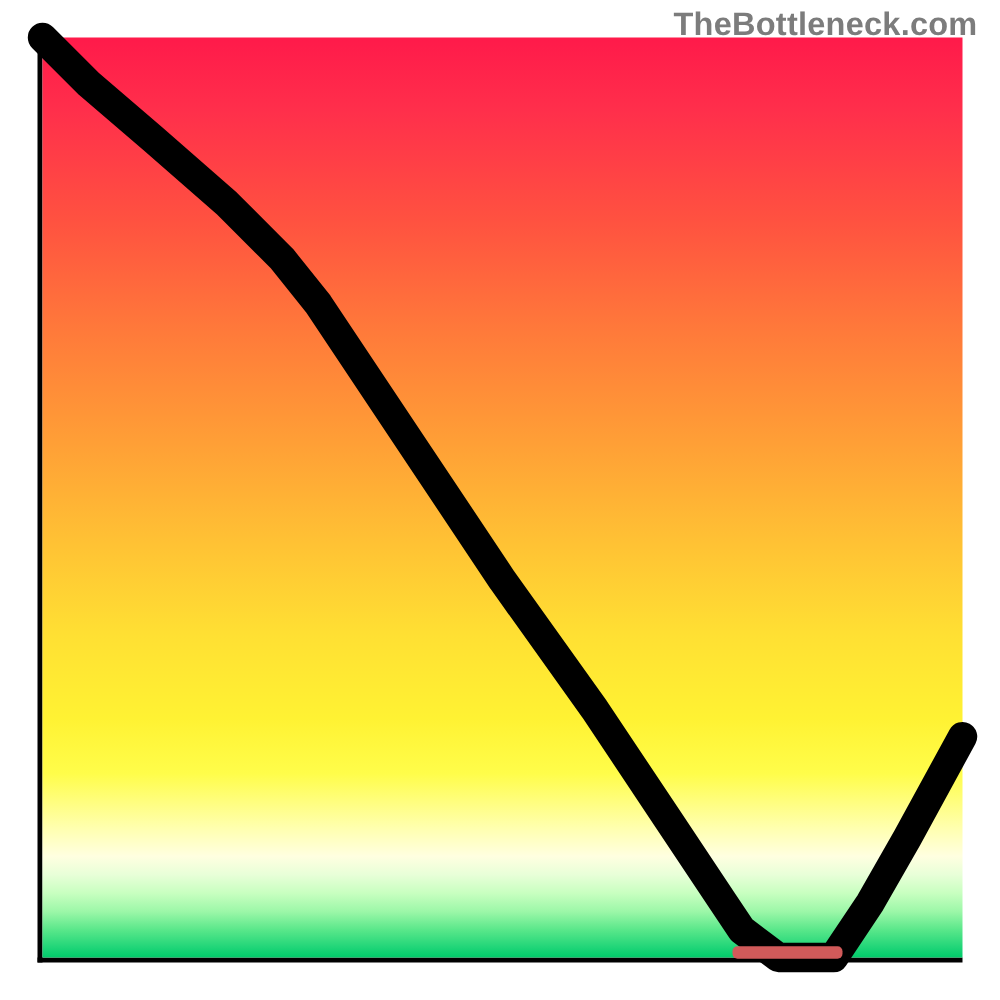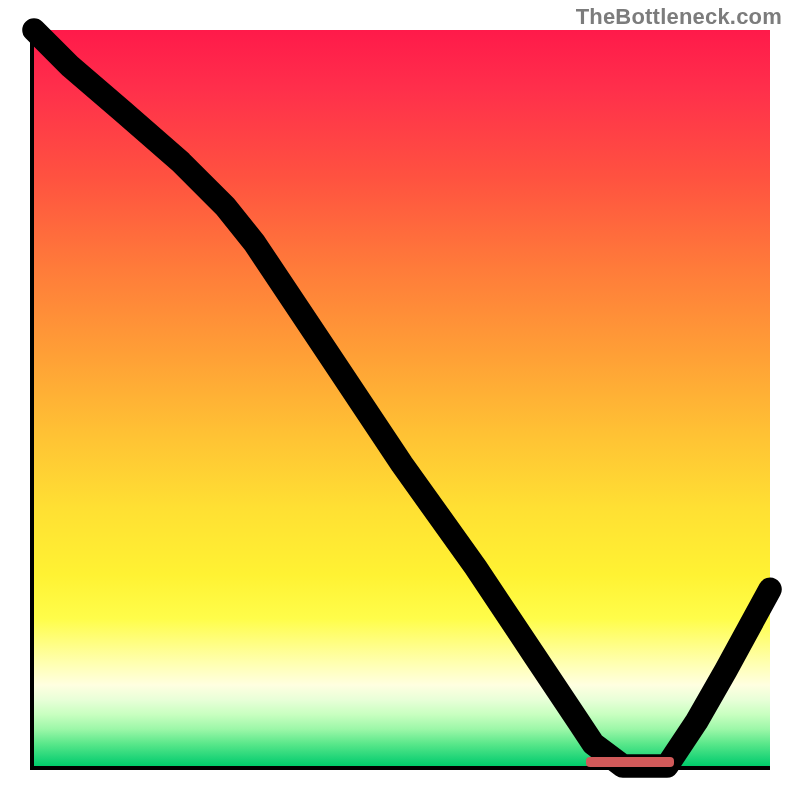--- a/index.html
+++ b/index.html
@@ -13,21 +13,21 @@
   }
   .container {
     position: relative;
     width: 800px;
     height: 800px;
   }
   .watermark {
     position: absolute;
     top: 4px;
     right: 18px;
-    font-size: 22px;
+    font-size: 26px;
     font-weight: 600;
     color: #7c7c7c;
     letter-spacing: 0.2px;
   }
   .plot-area {
     position: absolute;
     left: 30px;
     top: 30px;
     width: 740px;
     height: 740px;

